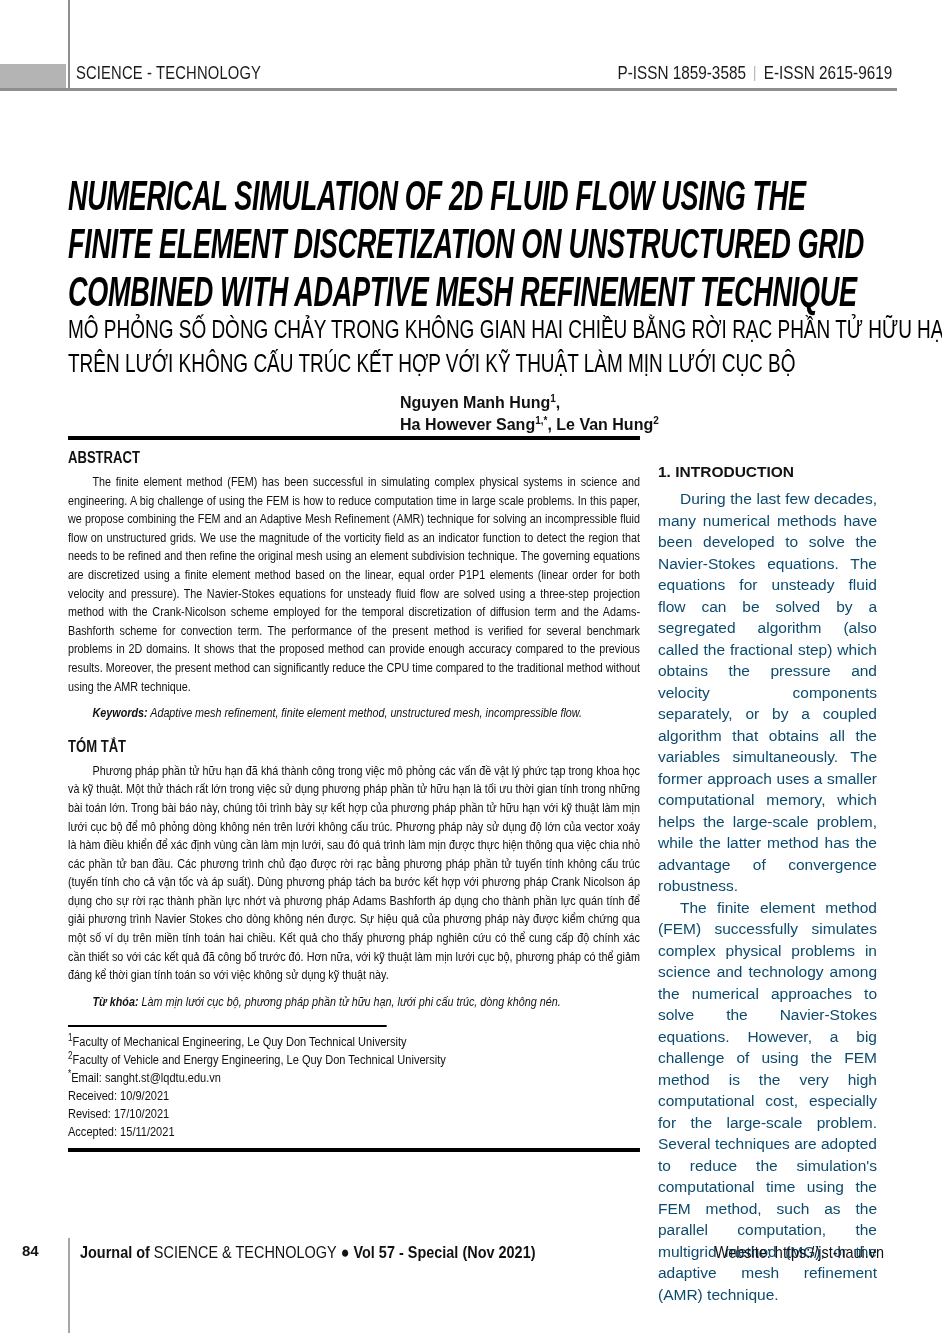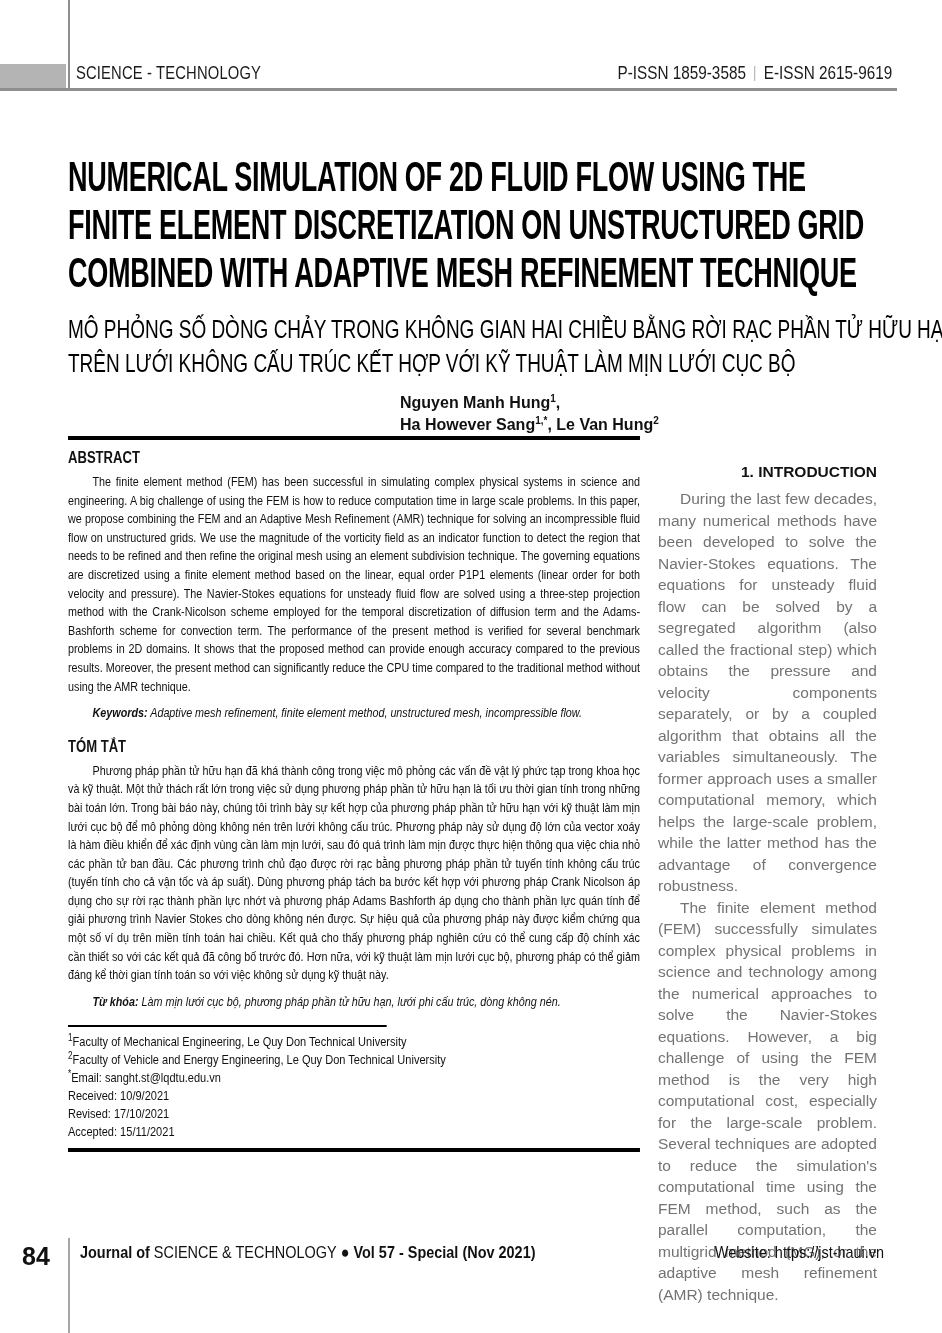--- a/index.html
+++ b/index.html
@@ -18,21 +18,21 @@
     position:absolute; left:76px; top:63px; font-size:18px; letter-spacing:.2px;
     transform:scaleX(.82); transform-origin:0 0; white-space:nowrap; color:#1a1a1a;
   }
   .header-issn {
     position:absolute; right:50px; top:63px; font-size:18px; white-space:nowrap;
     transform:scaleX(.85); transform-origin:100% 0; color:#1a1a1a;
   }
   .issn-sep { display:inline-block; width:1px; height:15px; background:#9a9a9a; margin:0 10px; vertical-align:-2px; }
 
   
-  .title-outer { position:absolute; left:68px; top:153px; width:810px; height:146px; overflow:visible; }
+  .title-outer { position:absolute; left:68px; top:172px; width:810px; height:146px; overflow:visible;font-style:italic; }
   .title-inner { width:1255px; transform:scaleX(.645); transform-origin:0 0; }
   .title-line { font-weight:bold; font-size:42px; line-height:48px; letter-spacing:-.5px; white-space:nowrap; color:#000; }
 
   .subtitle-outer { position:absolute; left:68px; top:312px; width:810px; overflow:visible; }
   .subtitle-inner { width:1110px; transform:scaleX(.73); transform-origin:0 0; }
   .subtitle-line { font-size:26px; line-height:34px; white-space:nowrap; color:#000; }
 
   
   .authors { position:absolute; left:400px; top:392px; width:478px; text-align:left; font-weight:bold; font-size:16px; line-height:22px; }
   .authors sup, .sup { font-size:10px; vertical-align:super; line-height:0; }
@@ -51,26 +51,26 @@
   }
   .kw-line { font-size:13.2px; line-height:18.6px; font-style:italic; text-indent:30px; margin-top:8px; }
   .kw-label { font-weight:bold; }
   .tomtat-heading { font-weight:bold; font-size:16px; line-height:20px; margin-top:14px; }
 
   .footnotes { margin-top:6px; font-size:13.5px; line-height:18px; }
   .footnote-line { white-space:nowrap; }
   .rule-bottom { margin-top:7px; height:4px; background:#000; }
 
   .rightcol { position:absolute; left:658px; top:462px; width:219px; }
-  .intro-heading { font-weight:bold; font-size:15.5px; line-height:20px; margin-bottom:6px;text-align:right; }
-  .intro-p { font-size:15.5px; line-height:21.5px; text-align:justify; text-indent:22px; color:#737373; }
+  .intro-heading { font-weight:bold; font-size:15.5px; line-height:20px; margin-bottom:6px; }
+  .intro-p { font-size:15.5px; line-height:21.5px; text-align:justify; text-indent:22px; color:#0c4a6e; }
 
   
   .footer-vline { position:absolute; left:68px; top:1238px; width:2px; height:95px; background:#a6a6a6; }
-  .footer-pagenum { position:absolute; left:22px; top:1242px; font-weight:bold; font-size:25px; }
+  .footer-pagenum { position:absolute; left:22px; top:1242px; font-weight:bold; font-size:15px; }
   .footer-journal-outer { position:absolute; left:80px; top:1243px; width:560px; overflow:visible; }
   .footer-journal-inner { width:640px; transform:scaleX(.85); transform-origin:0 0; font-size:17px; white-space:nowrap; }
   .fj-bold { font-weight:bold; }
   .footer-website {
     position:absolute; right:58px; top:1243px; font-size:17px; white-space:nowrap;
     transform:scaleX(.85); transform-origin:100% 0;
   }
 </style>
 </head>
 <body>

